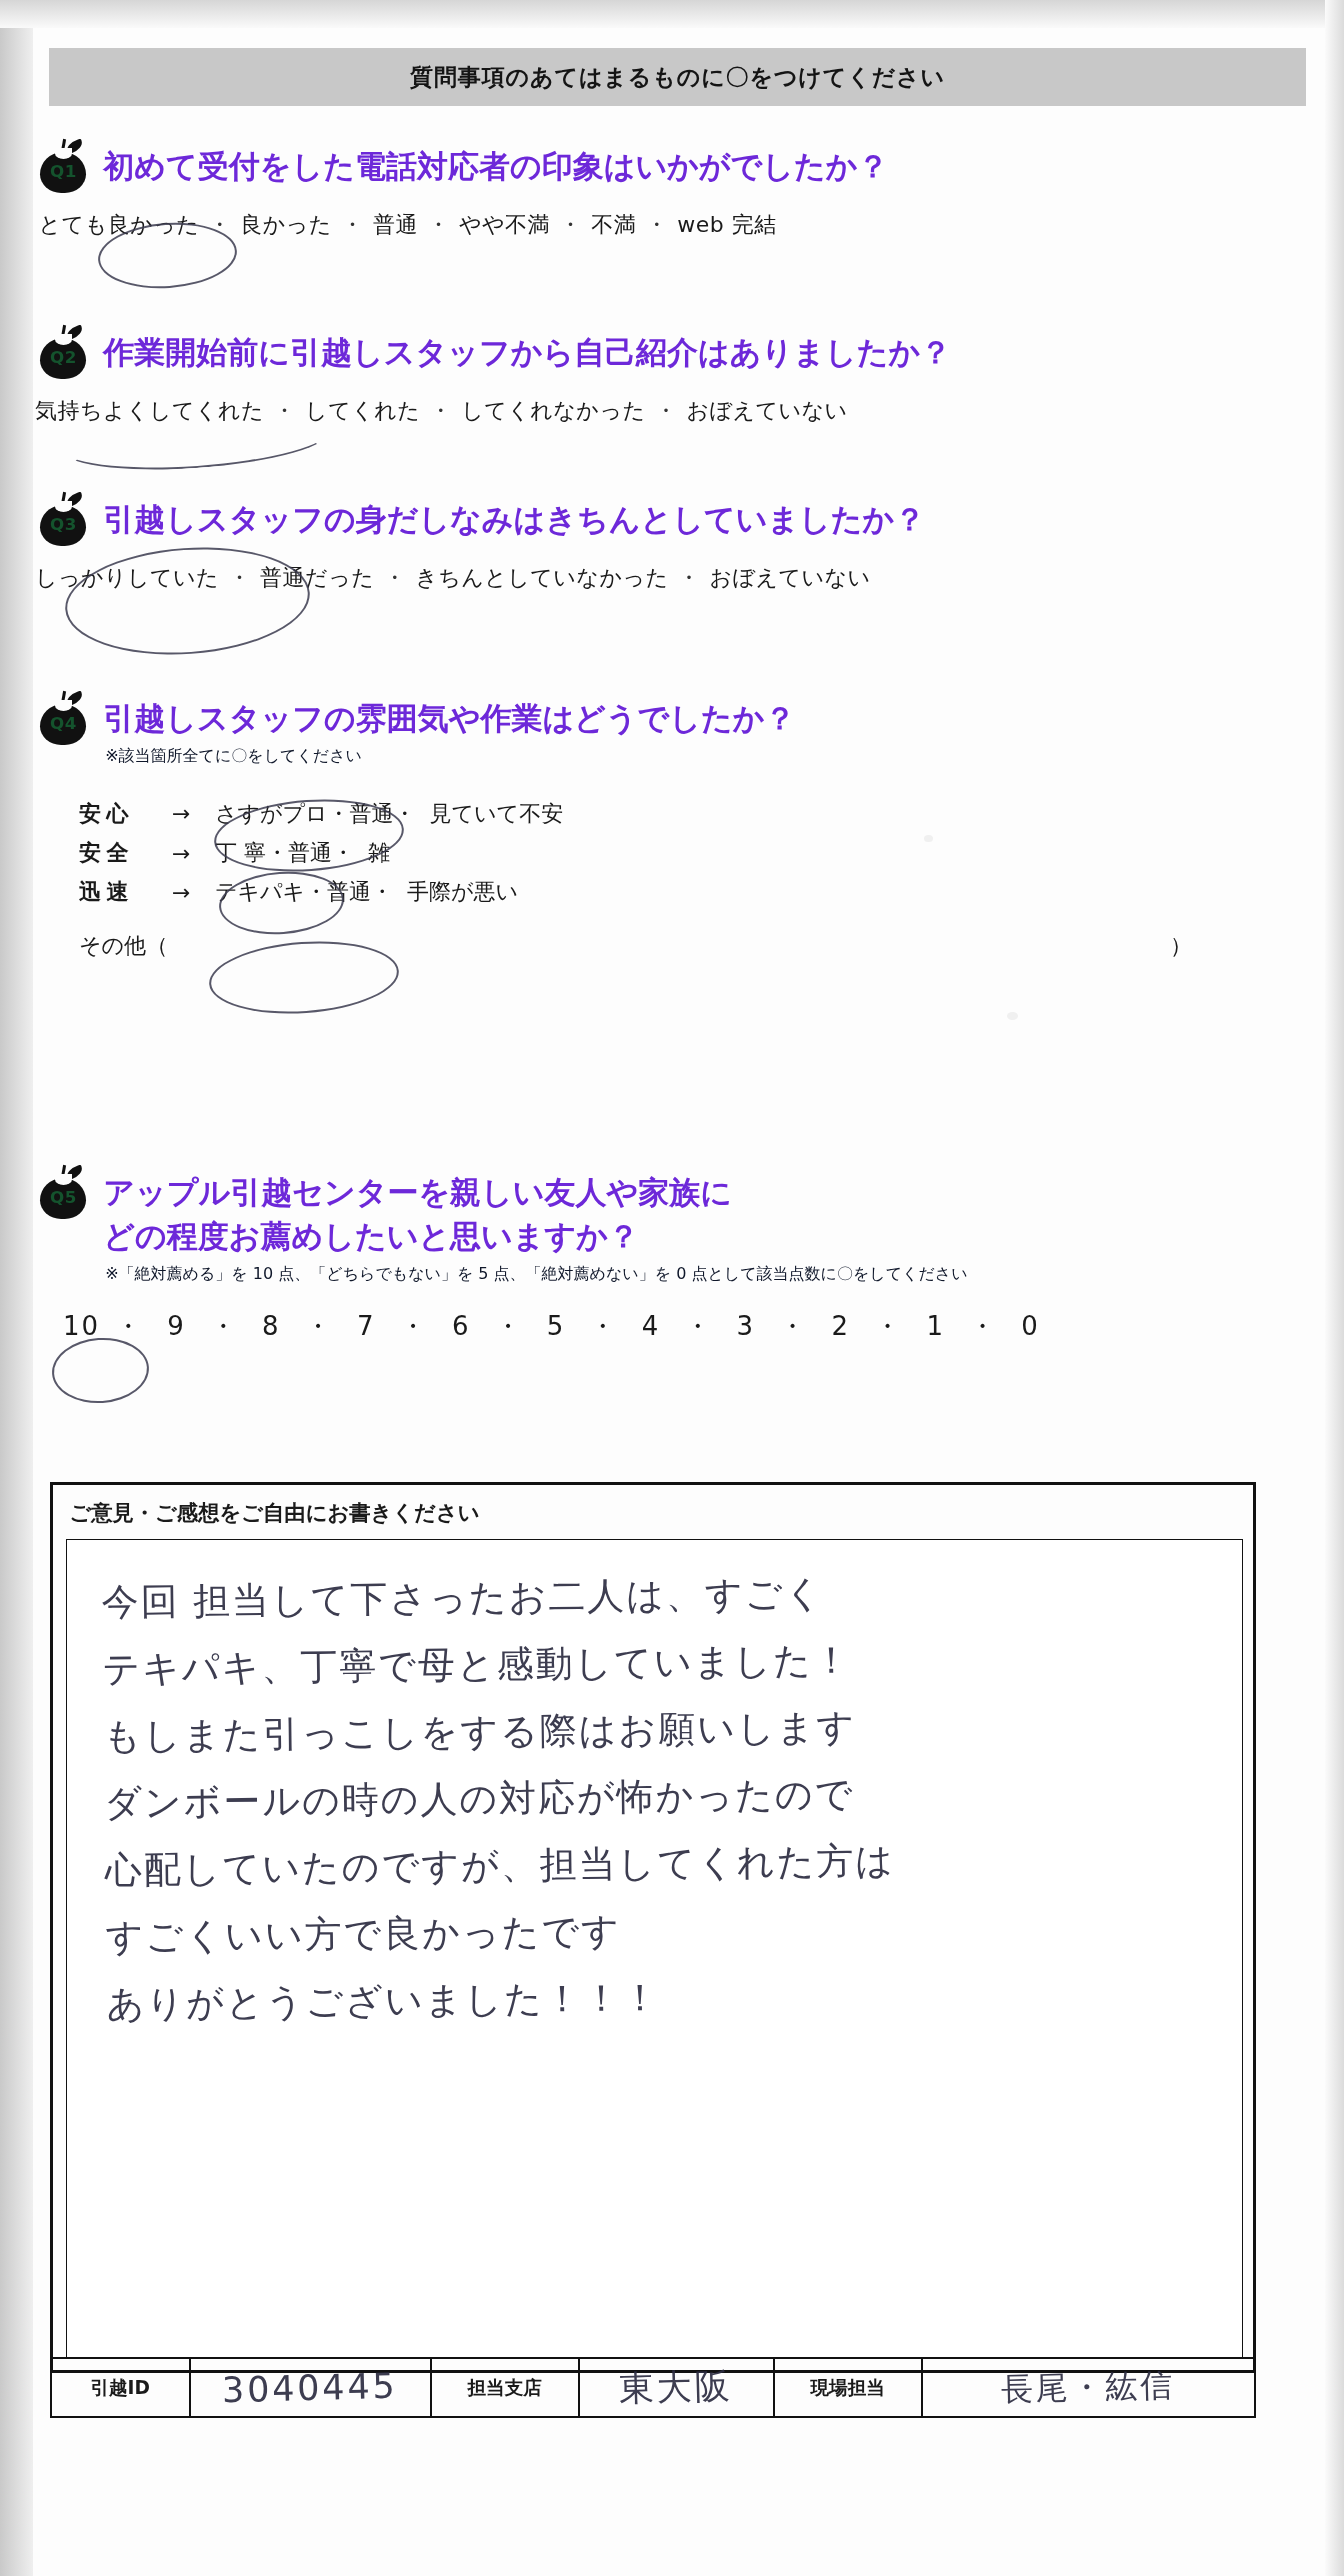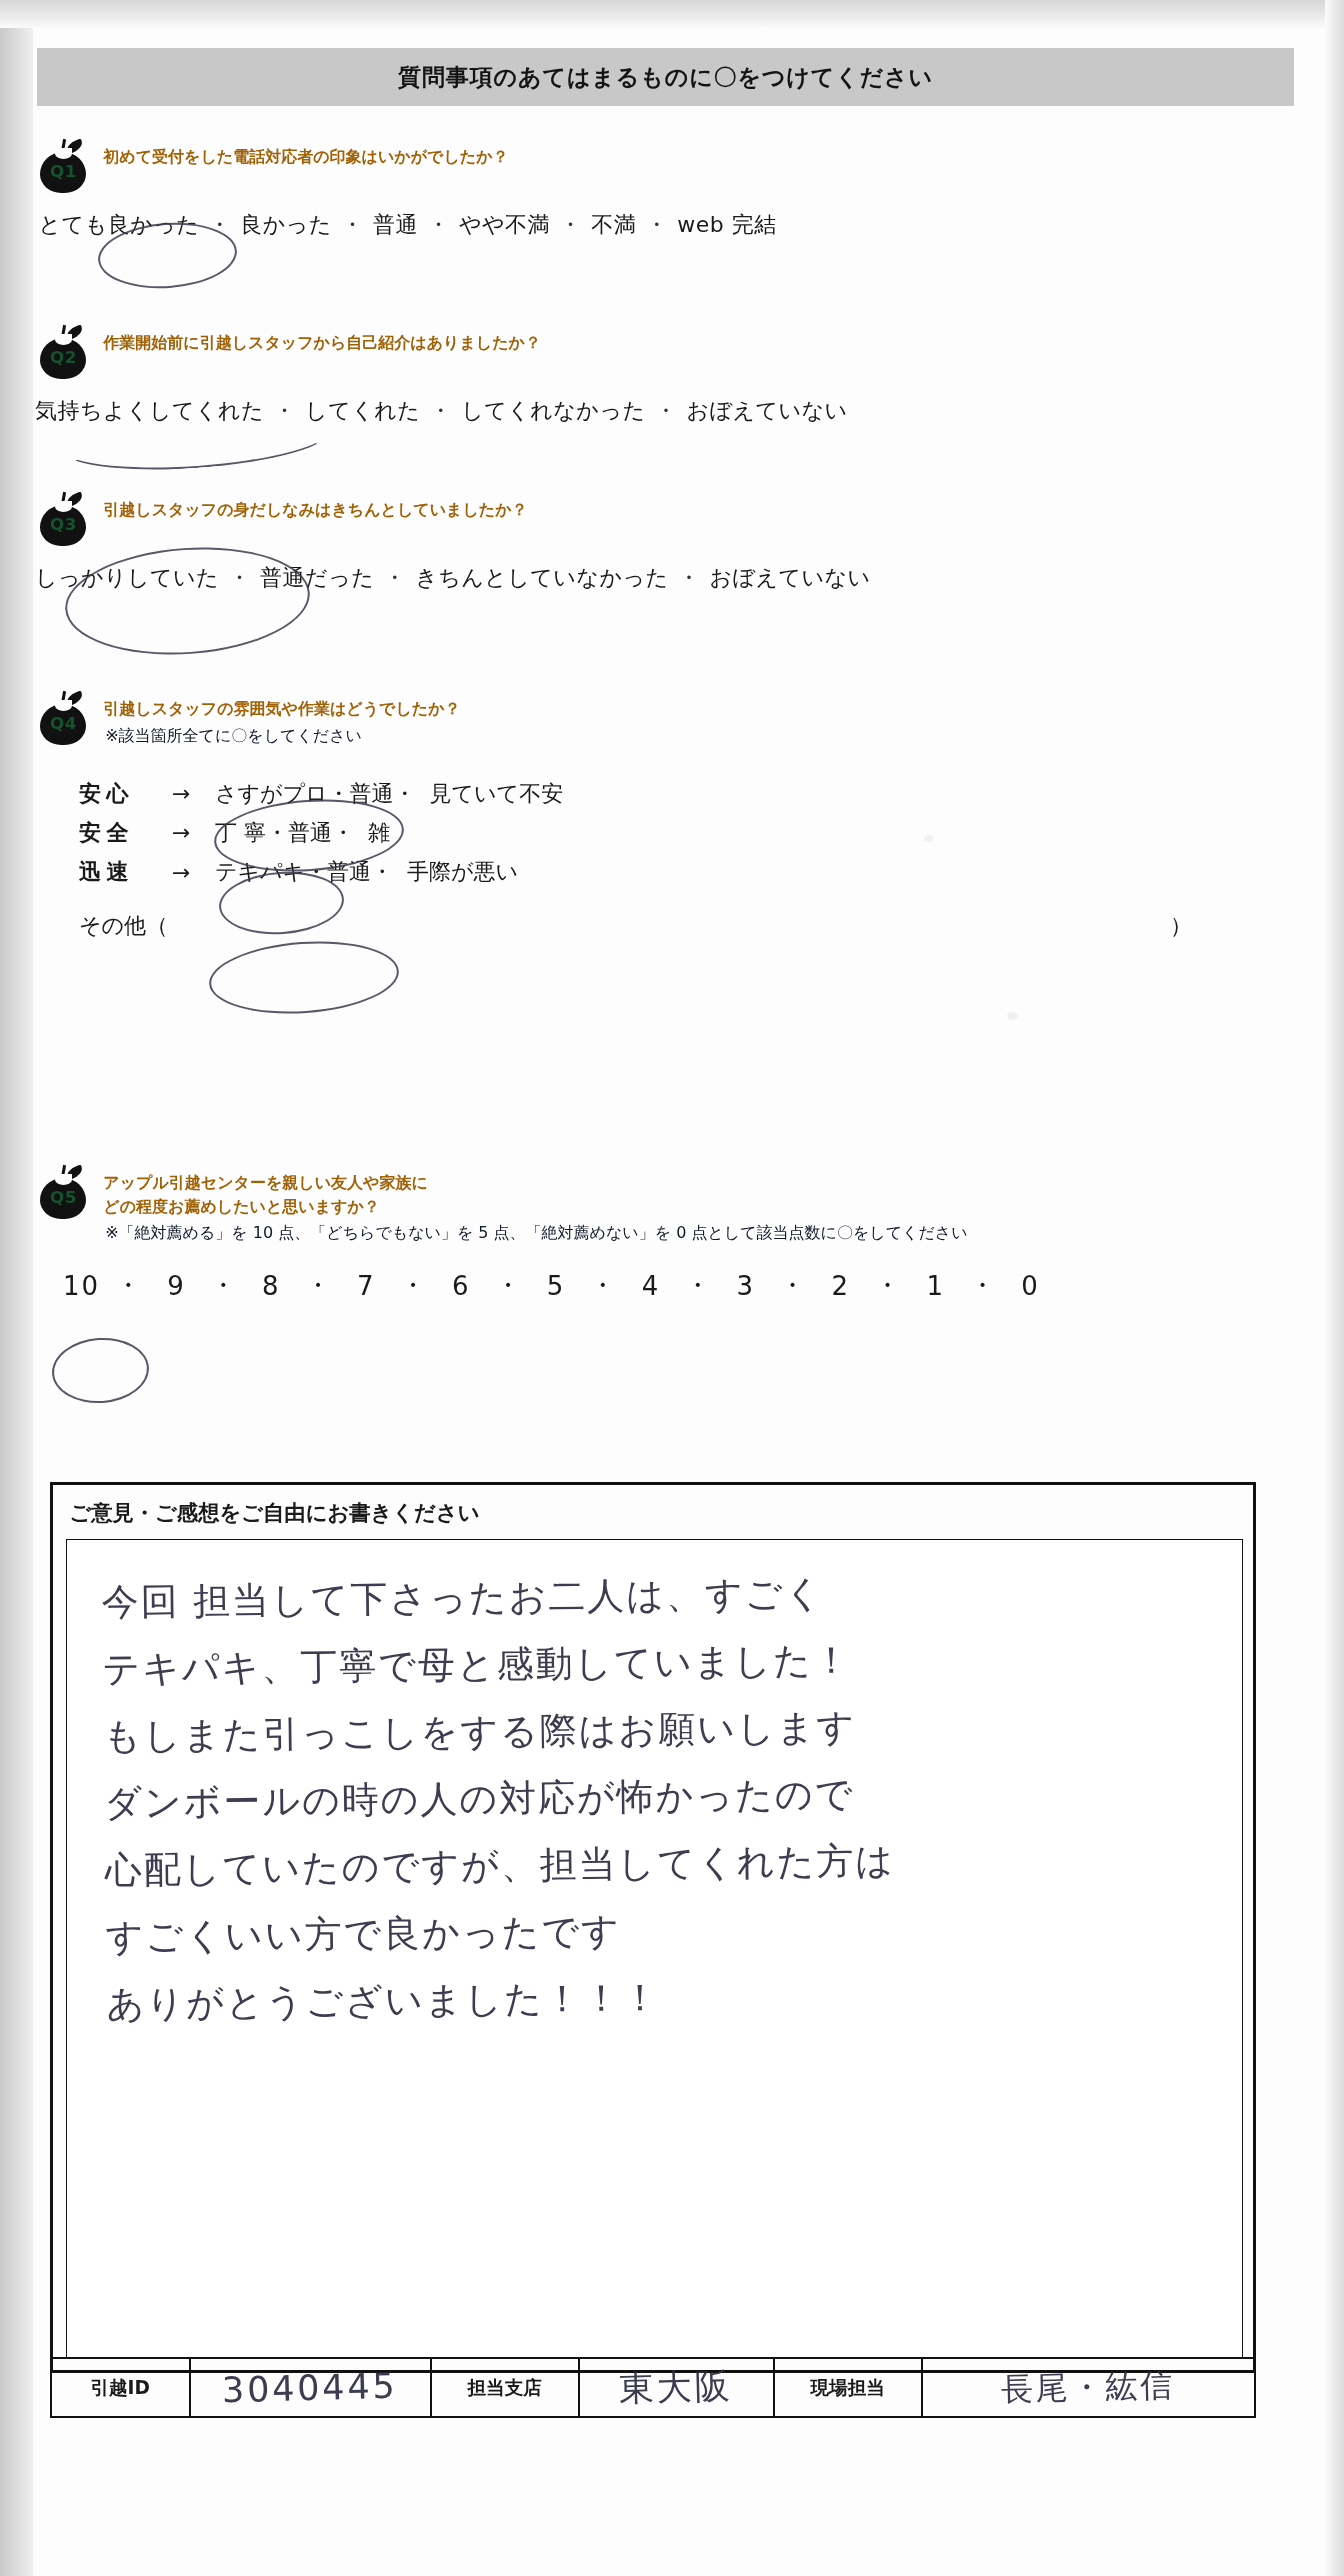--- a/index.html
+++ b/index.html
@@ -40,21 +40,21 @@
   .sheet {
     position: absolute;
     left: 33px;
     top: 28px;
     width: 1291px;
     height: 2543px;
   }
   
   .header-band {
     position: absolute;
-    left: 4px;
+    left: 16px;
     top: 20.4px;
     width: 1257px;
     height: 58px;
     background: #c8c8c8;
     display: flex;
     align-items: center;
     justify-content: center;
   }
   .header-band-title {
     font-size: 23px;
@@ -121,25 +121,25 @@
     left: 0;
     top: 22px;
     width: 61px;
     text-align: center;
     color: #14532d;
     font-size: 16.7px;
     font-weight: bold;
     letter-spacing: 0.5px;
   }
   .q-title {
-    font-size: 16px;
+    font-size: 31px;
     font-weight: bold;
     line-height: 1.35;
     padding-top: 7.4px;
-    color: #a16207;
+    color: #6d28d9;
   }
   .q-note {
     font-size: 16px;
     color: #0f172a;
     margin-top: 5.6px;
     padding-left: 1.9px;
   }
   .q-options {
     font-size: 22px;
     color: #1a1a1a;

